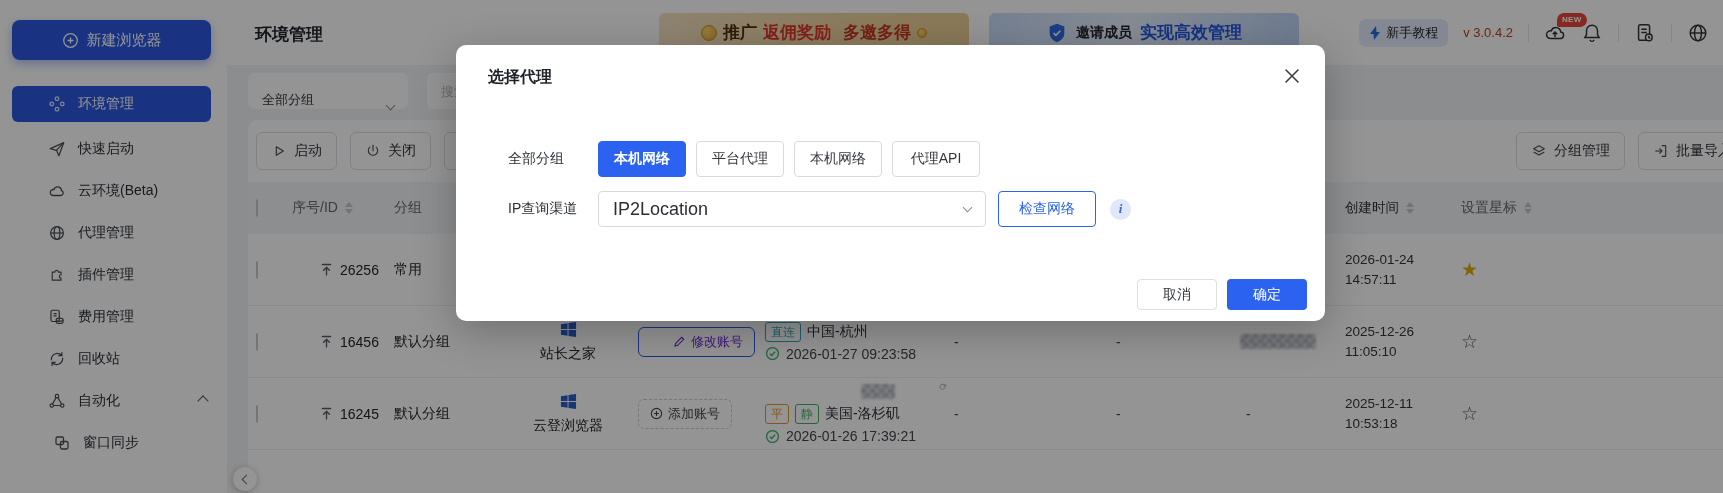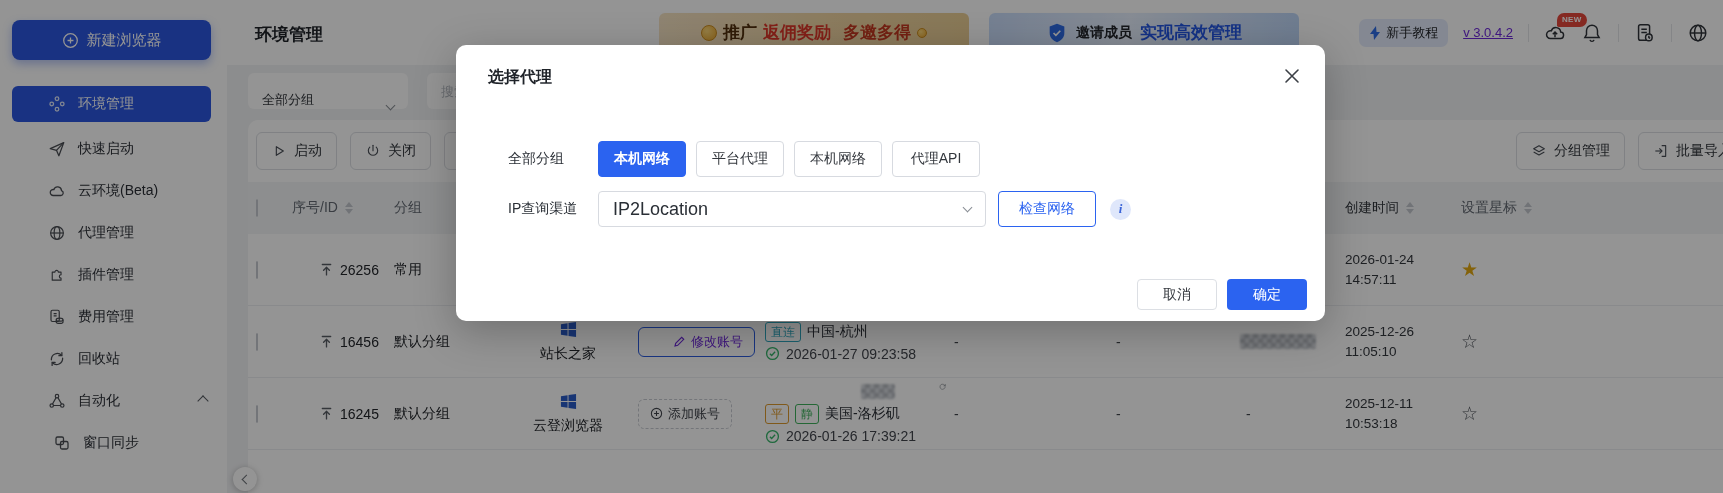--- a/index.html
+++ b/index.html
@@ -32,21 +32,21 @@
   .b1-seg1 { font-size:17px; font-weight:900; color:#53310f; }
   .b1-seg2 { font-size:17px; font-weight:900; color:#e0372a; }
   .b1-seg3 { font-size:17px; font-weight:900; color:#c63a22; margin-left:6px; }
   .banner2 { left:762px; width:310px; background:linear-gradient(100deg,#c9ddfb 0%,#e8f1ff 45%,#d4e4fb 70%,#bed6f9 100%); justify-content:center; gap:8px; }
   .b2-shield { width:22px; height:22px; }
   .b2-seg1 { font-size:14px; font-weight:bold; color:#23262b; }
   .b2-seg2 { font-size:17px; font-weight:800; color:#2457e5; }
   .topbar-right { position:absolute; right:14px; top:0; height:65px; display:flex; align-items:center; gap:15px; }
   .tutorial-pill { height:28px; padding:0 10px; border-radius:7px; background:#e4ebfb; display:flex; align-items:center; gap:5px; font-size:13px; color:#23262b; cursor:pointer; border:none; }
   .bolt { width:12px; height:14px; }
-  .version { font-size:13px; color:#6d28d9;text-decoration:underline; }
+  .version { font-size:13px; color:#c2410c; }
   .v-div { width:1px; height:18px; background:#e3e5e9; }
   .tb-icon { width:22px; height:22px; color:#2f3339; cursor:pointer; position:relative; }
   .tb-icon svg { width:22px; height:22px; }
   .badge-new { position:absolute; top:-9px; left:13px; background:#e5483c; color:#fff; font-size:8px; font-weight:bold; line-height:1;
     padding:3px 5px; border-radius:8px 8px 8px 2px; letter-spacing:.3px; }
 
   
   .content { position:absolute; left:227px; top:65px; width:1496px; height:428px; background:#f2f3f5; }
   .filter-row { position:absolute; left:21px; top:8px; display:flex; gap:19px; }
   .group-select { width:160px; height:36px; background:#fff; border-radius:6px; display:flex; align-items:flex-end; justify-content:space-between;

